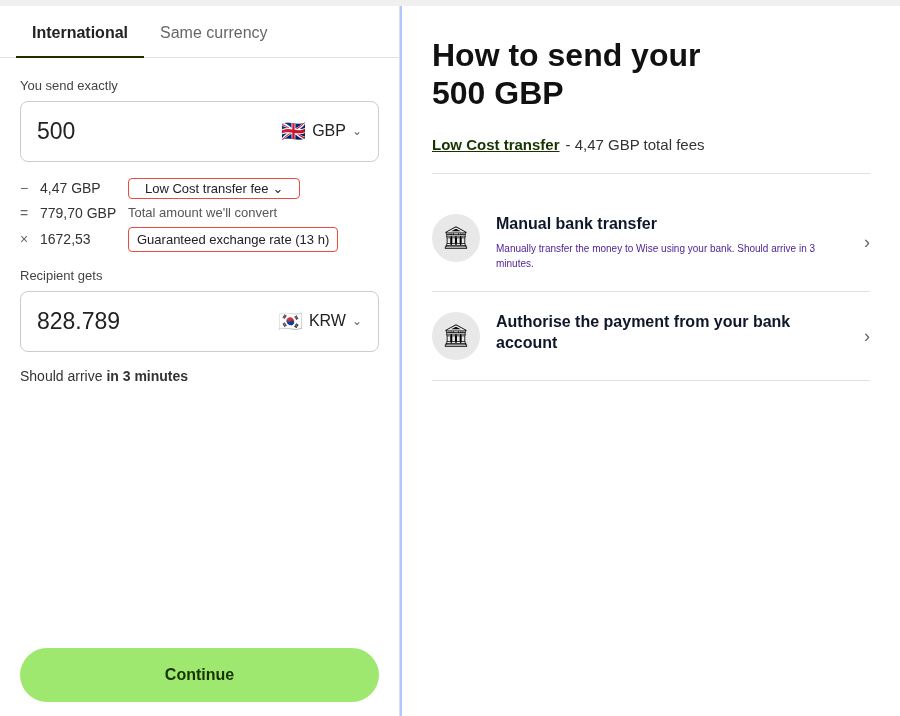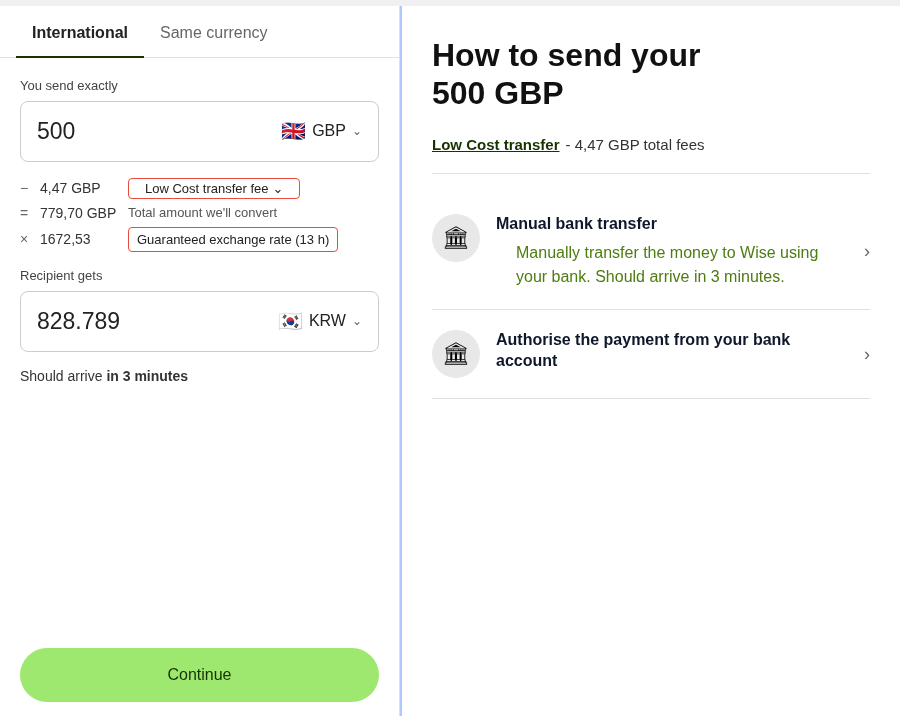--- a/index.html
+++ b/index.html
@@ -160,21 +160,21 @@
       font-weight: 700;
     }
 
     .continue-btn {
       margin: 20px;
       background: #9fe870;
       border: none;
       border-radius: 30px;
       padding: 18px;
       font-size: 16px;
-      font-weight: 400;
+      font-weight: 700;
       color: #163300;
       cursor: pointer;
       width: calc(100% - 40px);
       text-align: center;
     }
 
     
     .right-panel {
       flex: 1;
       height: 716px;
@@ -232,24 +232,23 @@
       flex: 1;
     }
     .method-title {
       font-size: 16px;
       font-weight: 700;
       color: #0f172a;
       margin-bottom: 6px;
       line-height: 1.3;
     }
     .method-desc {
-      font-size: 16px;
-      color: #4d7c0f;
+      font-size: 10px;
+      color: #4c1d95;
       line-height: 1.5;
-      margin-left: 20px;
     }
     .method-arrow {
       font-size: 18px;
       color: #666;
       align-self: center;
     }
   </style>
 </head>
 <body>
 

